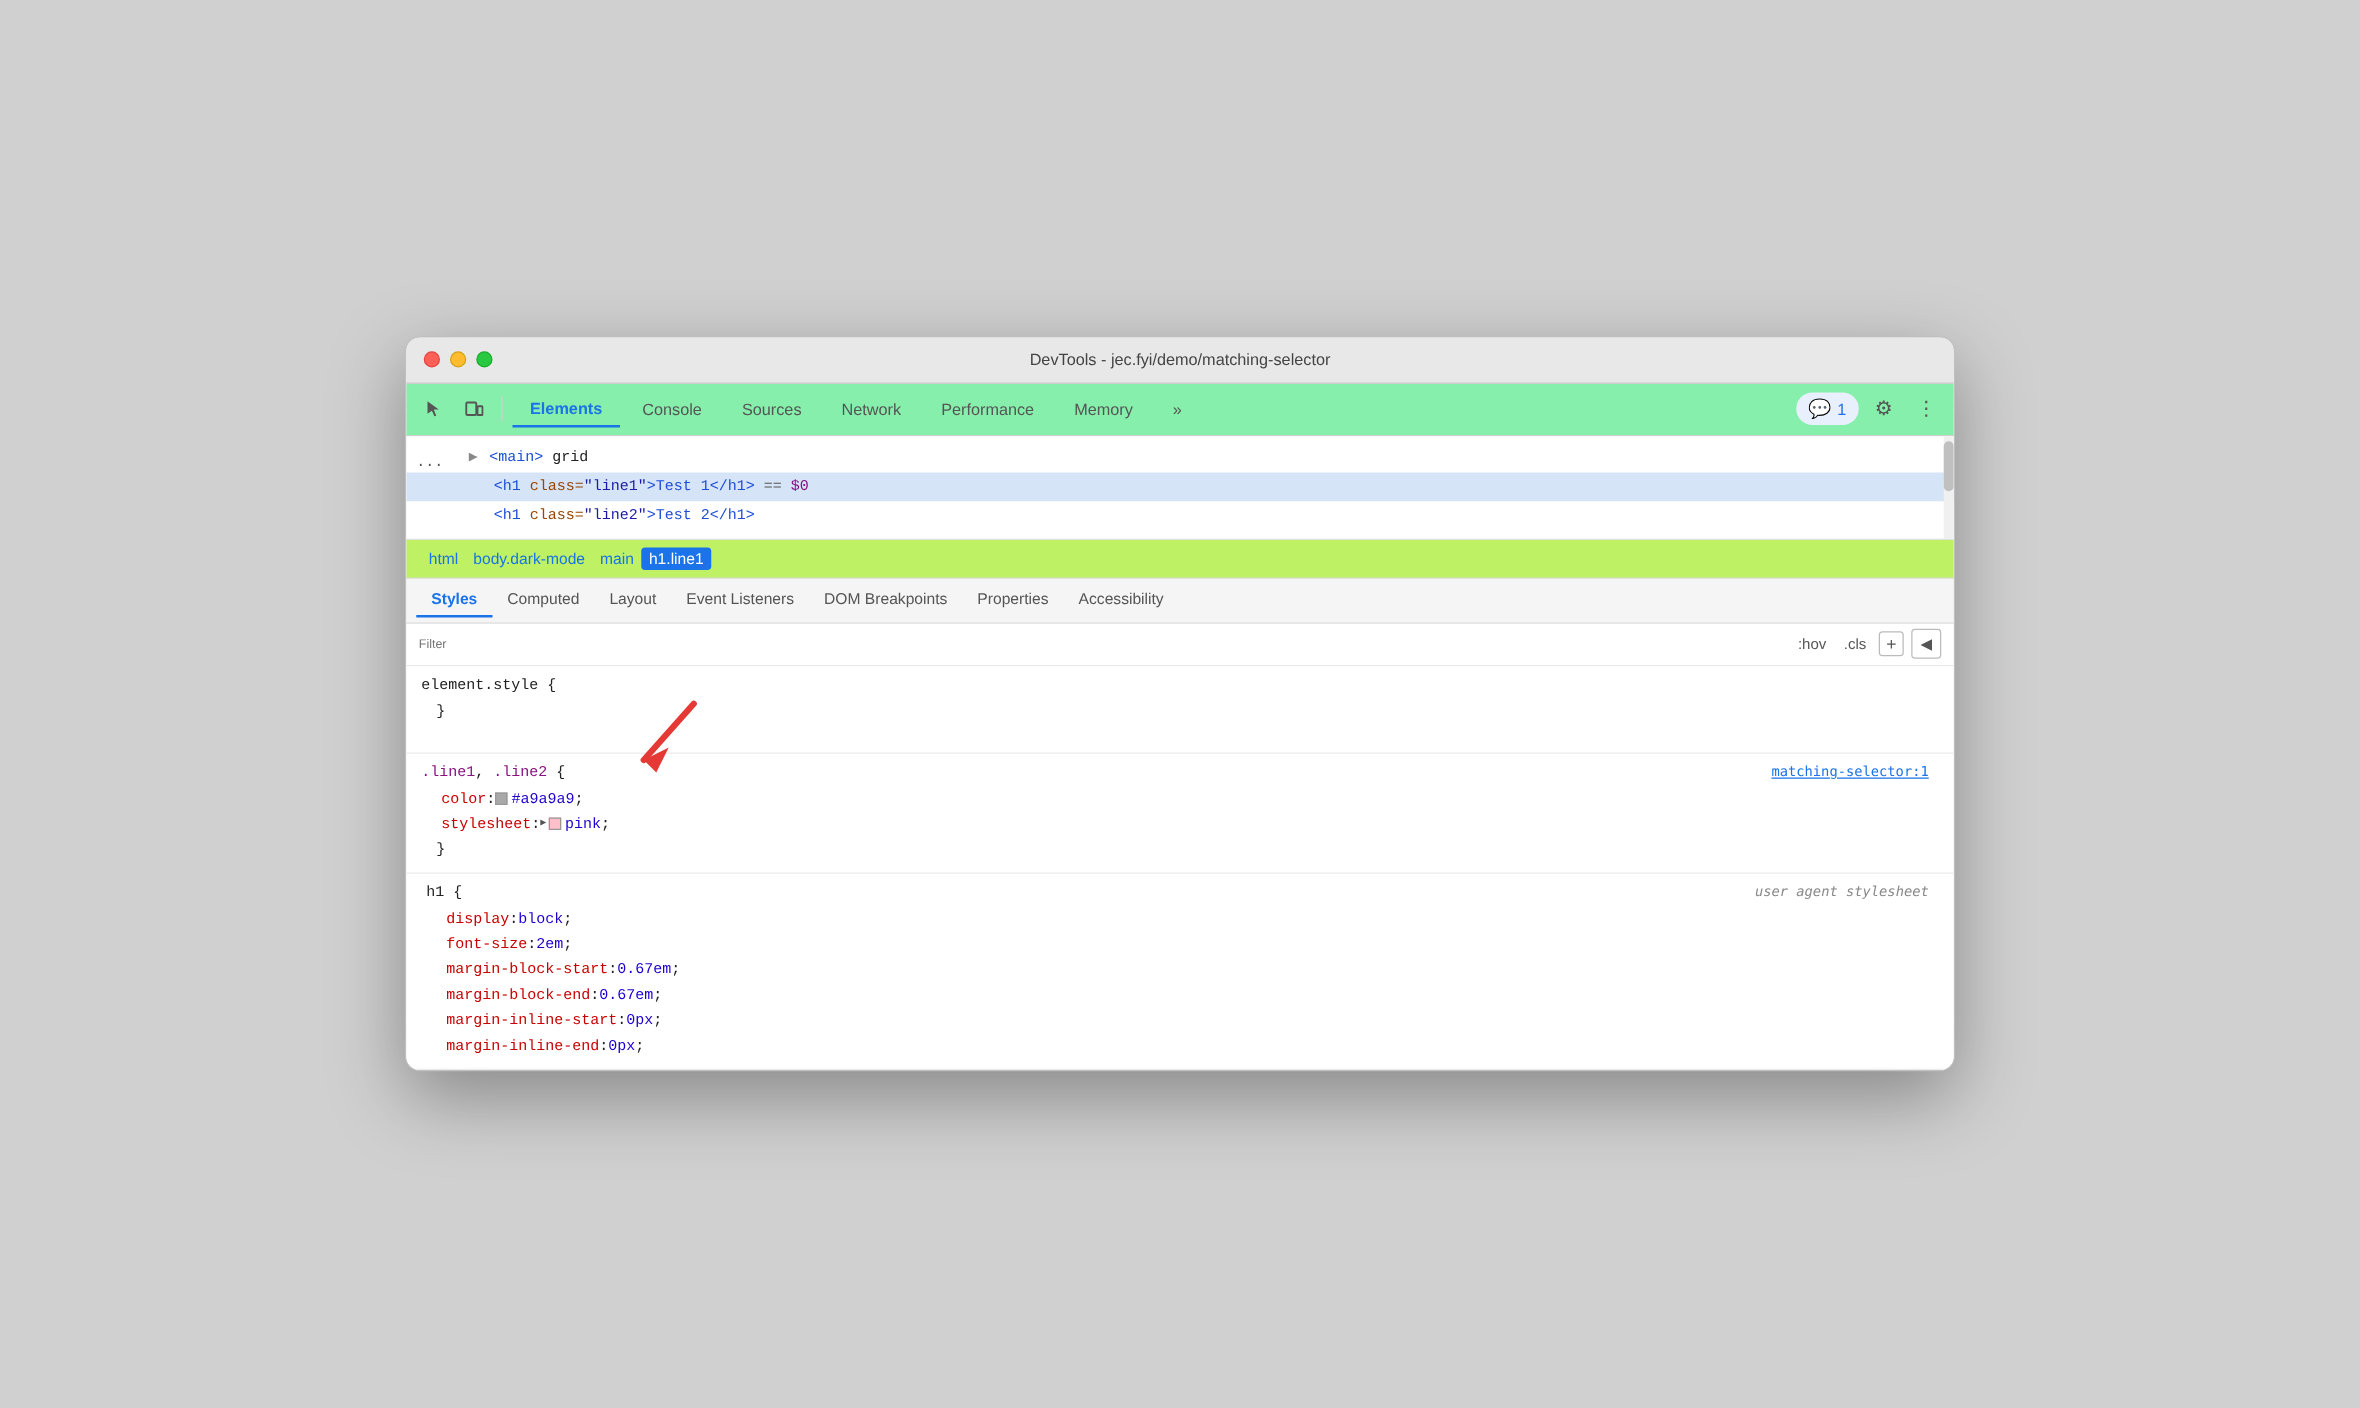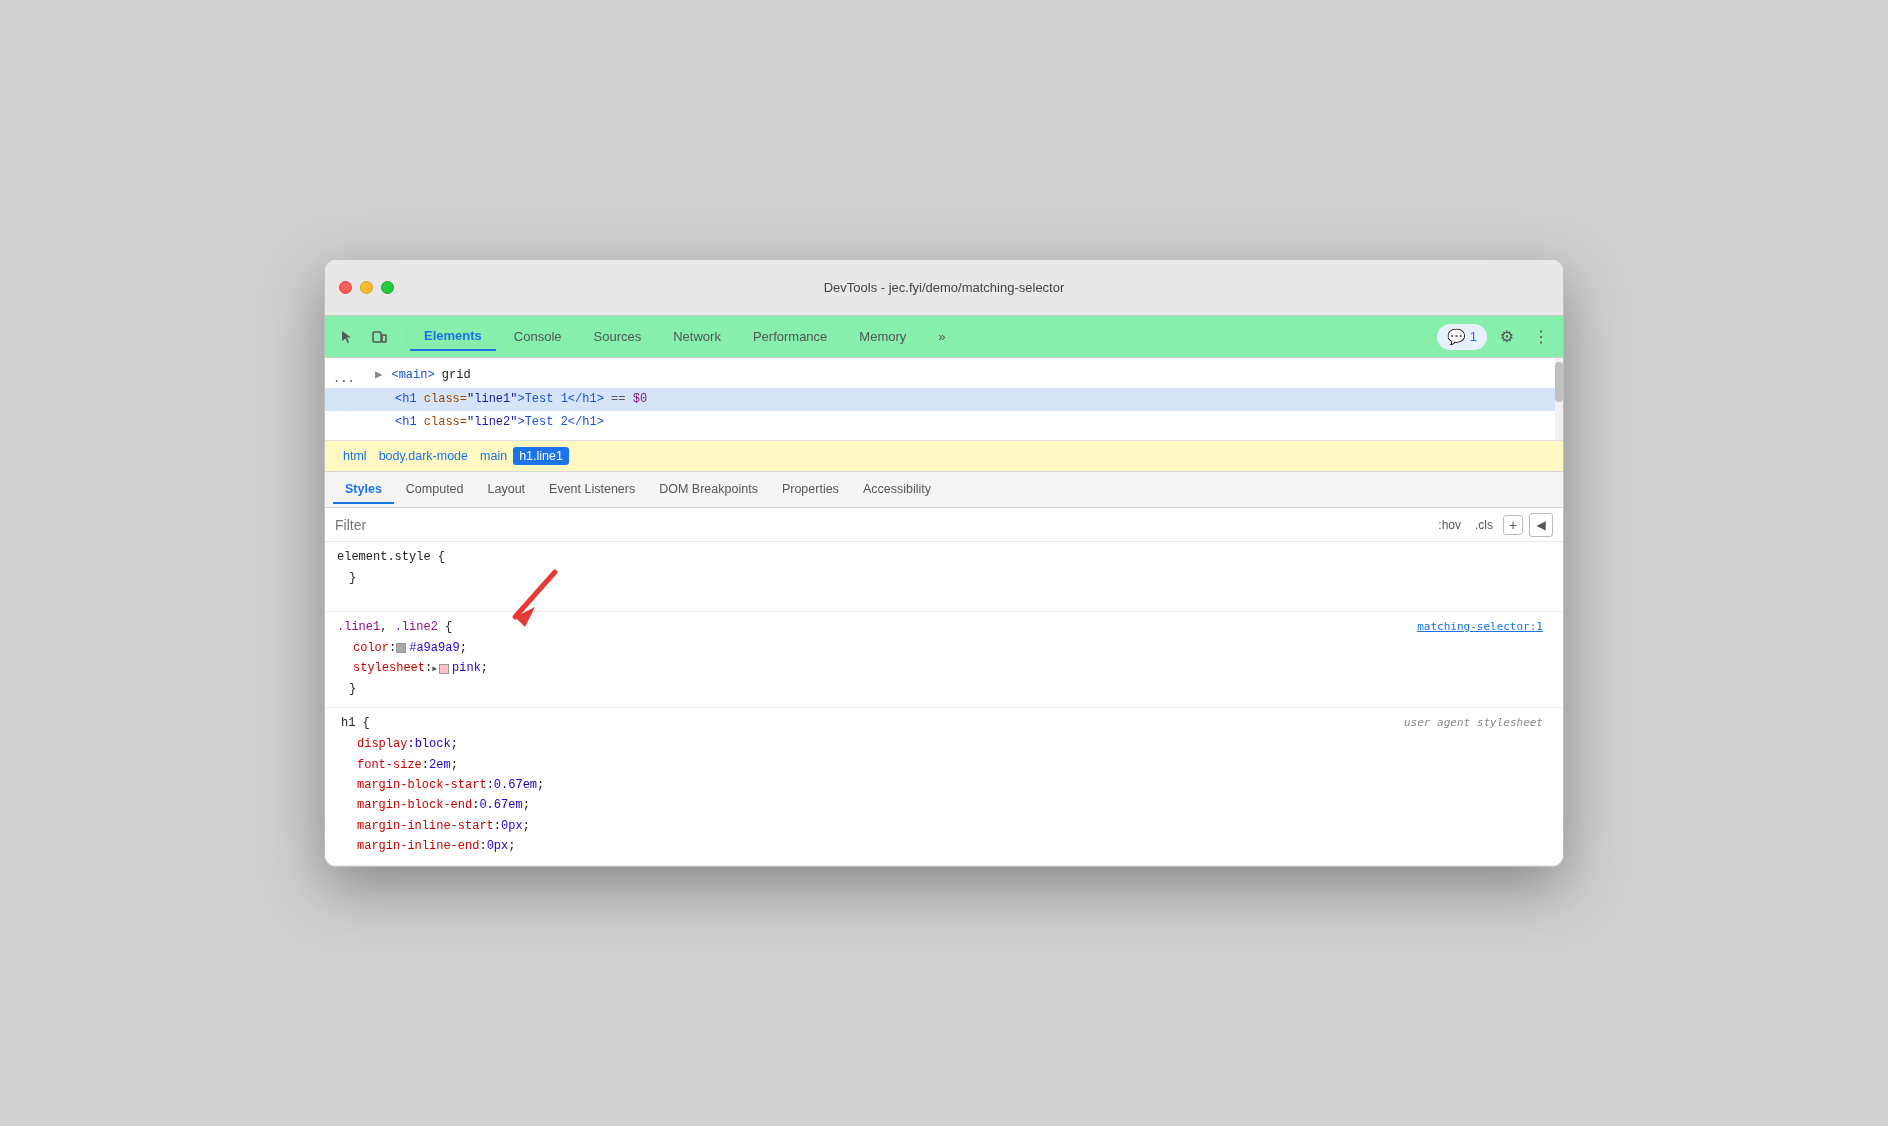--- a/index.html
+++ b/index.html
@@ -17,21 +17,21 @@
       background: #f5f5f5;
       border-radius: 12px;
       box-shadow: 0 20px 60px rgba(0,0,0,0.35);
       overflow: hidden;
       border: 1px solid #c0c0c0;
     }
 
     
     .titlebar {
       background: #e8e8e8;
-      height: 56px;
+      height: 37px;
       display: flex;
       align-items: center;
       padding: 0 14px;
       border-bottom: 1px solid #c8c8c8;
       position: relative;
     }
     .traffic-lights {
       display: flex;
       gap: 8px;
       align-items: center;
@@ -177,21 +177,21 @@
       width: 8px;
       height: 40px;
       background: #c0c0c0;
       border-radius: 4px;
       position: absolute;
       top: 4px;
     }
 
     
     .breadcrumb {
-      background: #fef9c3;
+      background: #bef264;
       border-bottom: 1px solid #d8d8d8;
       padding: 6px 12px;
       display: flex;
       gap: 0;
       font-size: 12.5px;
       align-items: center;
     }
     .breadcrumb-item {
       color: #1a73e8;
       cursor: pointer;
@@ -236,21 +236,21 @@
       border-bottom: 1px solid #e8e8e8;
       display: flex;
       align-items: center;
       padding: 4px 10px;
       height: 34px;
     }
     .filter-input {
       flex: 1;
       border: none;
       outline: none;
-      font-size: 14px;
+      font-size: 10px;
       color: #1d4ed8;
       background: transparent;
     }
     .filter-right {
       display: flex;
       align-items: center;
       gap: 6px;
     }
     .filter-btn {
       font-size: 12px;

